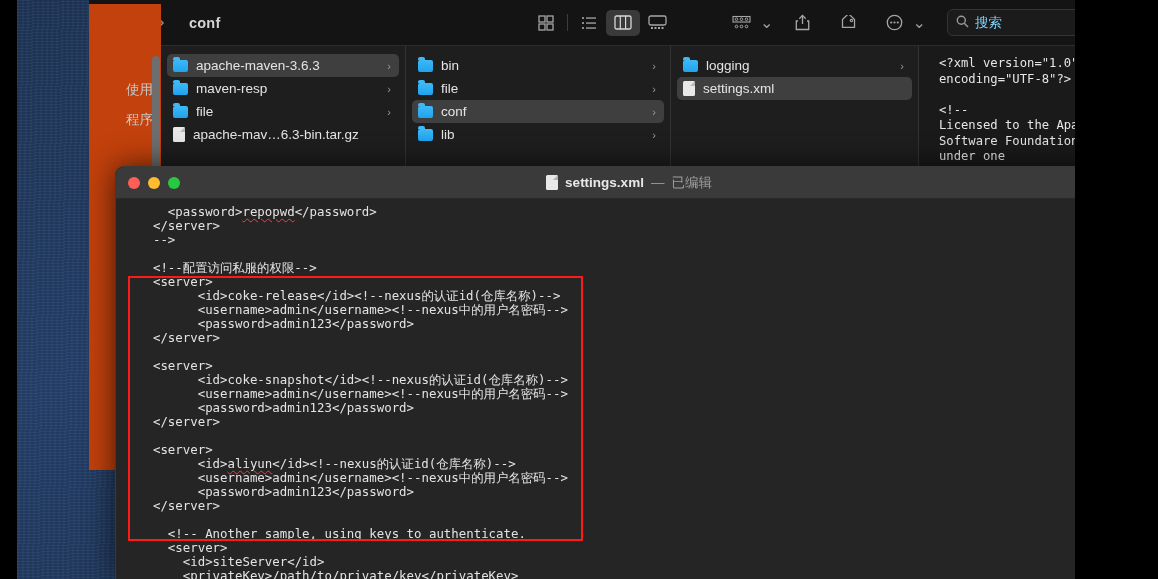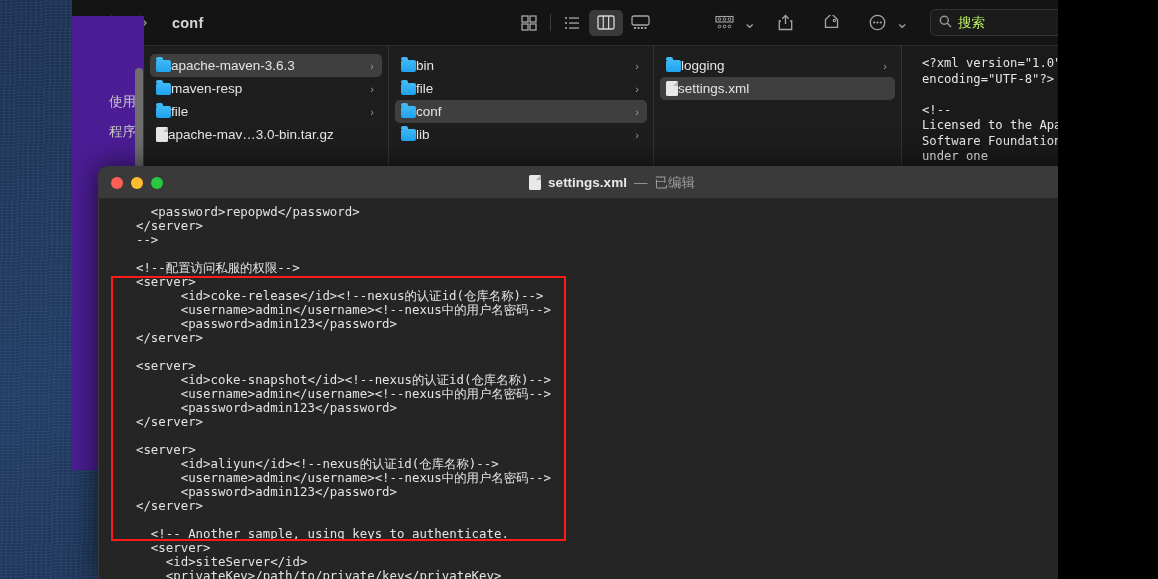--- a/index.html
+++ b/index.html
@@ -2,21 +2,21 @@
 <html><head>
 <meta charset="utf-8">
 <style>
   * { box-sizing: border-box; margin: 0; padding: 0; }
   html, body {
     width: 1158px; height: 579px;
     overflow: hidden;
     font-family: "Liberation Sans", sans-serif;
     background: #000;
   }
-  #screen { position: relative; width: 1058px; height: 579px; overflow: hidden; }
+  #screen { position: relative; width: 1058px; height: 579px; overflow: hidden; margin-left: 17px; }
 
   
   .desktop {
     position: absolute; left: 0; top: 0; width: 1158px; height: 579px;
     background:
       repeating-linear-gradient(178deg, rgba(255,255,255,.035) 0 1px, rgba(0,0,0,.04) 1px 3px),
       repeating-linear-gradient(91deg, rgba(255,255,255,.018) 0 2px, rgba(0,0,0,.03) 2px 5px),
       linear-gradient(160deg, #1e3557 0%, #24406a 40%, #1b2f4e 100%);
   }
 
@@ -50,26 +50,26 @@
   }
   .tb-btn.active { background: #3a3a3a; color: #d8d8d8; }
   .tb-sep { width: 1px; height: 17px; background: #3c3c3c; margin: 0 4px; }
   .tb-icons-right { position: absolute; left: 636px; display: flex; align-items: center; gap: 12px; }
   .tb-chev { color: #9a9a9a; margin-left: 1px; }
   .search-box {
     position: absolute; left: 858px; top: 9px; width: 268px; height: 27px;
     background: #1b1b1b; border: 1px solid #343434; border-radius: 6px;
     display: flex; align-items: center; padding: 0 8px; gap: 6px;
   }
-  .search-ph { color: #bef264; font-size: 13.5px; }
+  .search-ph { color: #7dd3fc; font-size: 13.5px; }
 
   
   .sidebar {
-    position: absolute; left: 0; top: 16px; width: 72px; height: 470px;
-    background: #4c1d95;
+    position: absolute; left: 0; top: 4px; width: 72px; height: 470px;
+    background: #c2410c;
   }
   .sb-item {
     position: absolute; left: 0; width: 72px; height: 24px;
     display: flex; align-items: center; justify-content: flex-end;
     padding-right: 8px;
     color: #c8c8c8; font-size: 13.5px; white-space: nowrap;
   }
   .sb-scroll {
     position: absolute; left: 63px; top: 52px; width: 8px; height: 400px;
     background: #6e6e6e; border-radius: 4px;
@@ -82,21 +82,21 @@
   }
   .col {
     height: 100%; border-right: 1px solid #333; padding-top: 8px;
     background: #1e1e1e; position: relative;
   }
   .col.c1 { width: 245px; }
   .col.c2 { width: 265px; }
   .col.c3 { width: 248px; }
   .col.c4 { width: 248px; border-right: none; background: #1a1a1a; }
   .row {
-    height: 23px; display: flex; align-items: center; gap: 0;
+    height: 23px; display: flex; align-items: center; gap: 8px;
     margin: 0 6px; padding: 0 6px; border-radius: 5px;
     color: #e4e4e4; font-size: 13.5px; white-space: nowrap;
     position: relative;
   }
   .row.sel { background: #3f3f3f; }
   .row .chev {
     position: absolute; right: 8px; color: #9a9a9a; font-size: 11px;
   }
   .ic-folder {
     width: 15px; height: 12px; flex: 0 0 15px; border-radius: 2px;
@@ -183,20 +183,21 @@
   .ed-body {
     position: relative; height: 381px; background: #252525; overflow: hidden;
   }
   .code {
     position: absolute; left: 22px; top: 6px;
     font-family: "DejaVu Sans Mono", monospace;
     font-size: 12.4px; line-height: 14px; color: #e3e3e3;
     white-space: pre;
   }
   .code .sp {
+    text-decoration: underline;
     text-decoration-style: wavy;
     text-decoration-color: #e0484a;
     text-decoration-thickness: 1px;
     text-underline-offset: 2px;
   }
   .ed-scroll {
     position: absolute; right: 6px; top: 258px; width: 8px; height: 64px;
     background: #787878; border-radius: 4px;
   }
   .ed-scrolltrack {
@@ -337,21 +338,21 @@
           <span>maven-resp</span>
           <span class="chev">›</span>
         </div>
         <div class="row">
           <span class="ic-folder"></span>
           <span>file</span>
           <span class="chev">›</span>
         </div>
         <div class="row">
           <span class="ic-file"></span>
-          <span>apache-mav…3.0-bin.tar.gz</span>
+          <span>apache-mav…6.3-bin.tar.gz</span>
         </div>
       </div>
 
       <div class="col c2">
         <div class="row">
           <span class="ic-folder"></span>
           <span>bin</span>
           <span class="chev">›</span>
         </div>
         <div class="row">

